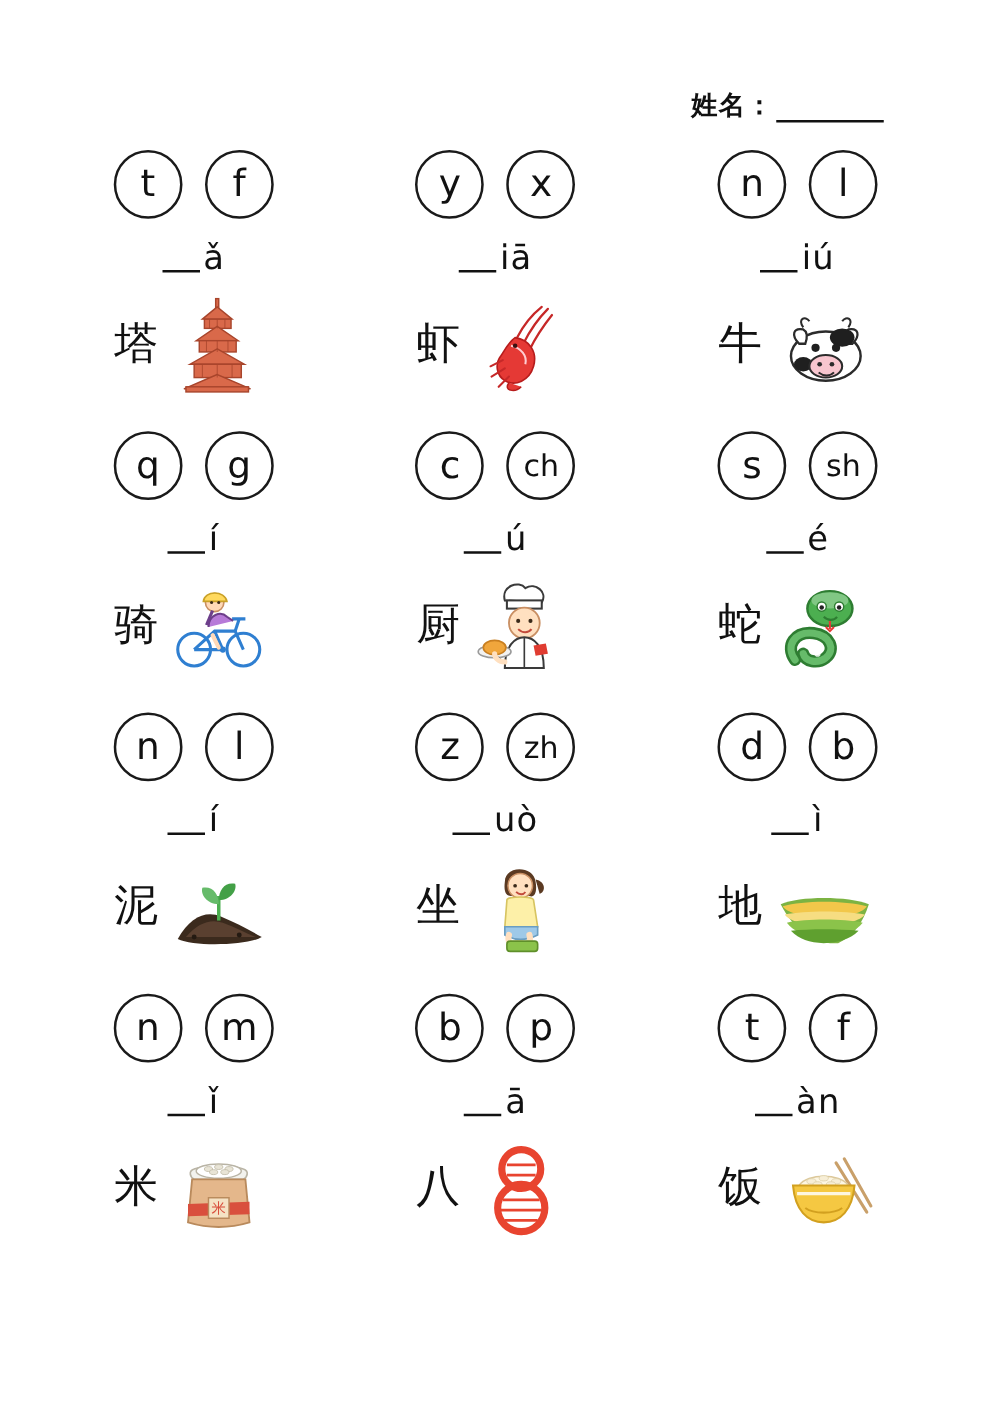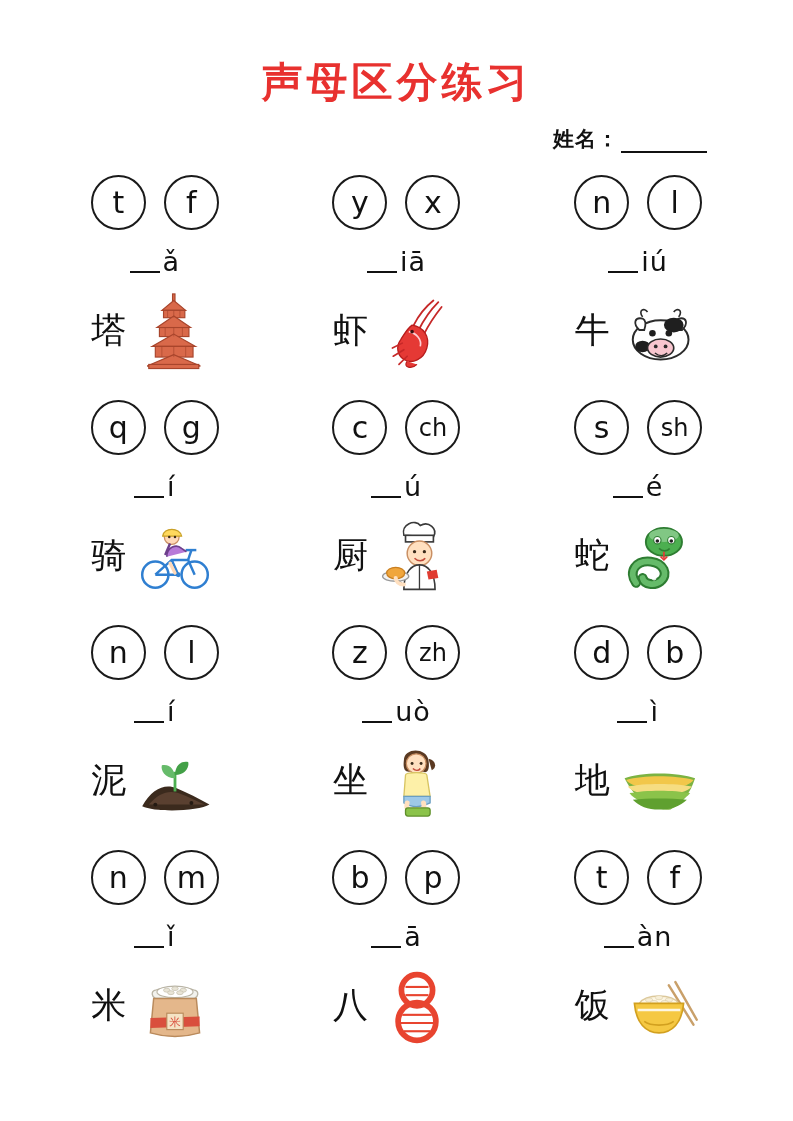--- a/index.html
+++ b/index.html
@@ -39,20 +39,21 @@
     justify-content: flex-end;
     align-items: flex-end;
     padding-right: 52px;
     margin-top: 22px;
   }
   .name-label {
     font-family: "DejaVu Sans", sans-serif;
     font-weight: bold;
     font-size: 21px;
     letter-spacing: 1px;
+    margin-top: 48px;
   }
   .name-blank {
     display: inline-block;
     width: 86px;
     border-bottom: 2.5px solid #111;
     height: 20px;
     margin-left: 2px;
   }
 
   
@@ -134,21 +135,20 @@
     position: relative;
     flex: 0 0 auto;
   }
   .pic svg { display: block; width: 100%; height: 100%; }
 </style>
 </head>
 <body>
 
 <div class="page">
 
-  <div class="title">声母区分练习</div>
 
   <div class="name-row">
     <span class="name-label">姓名：</span>
     <span class="name-blank"></span>
   </div>
 
   <div class="grid">
 
     <div class="cell">
       <div class="bubbles">

